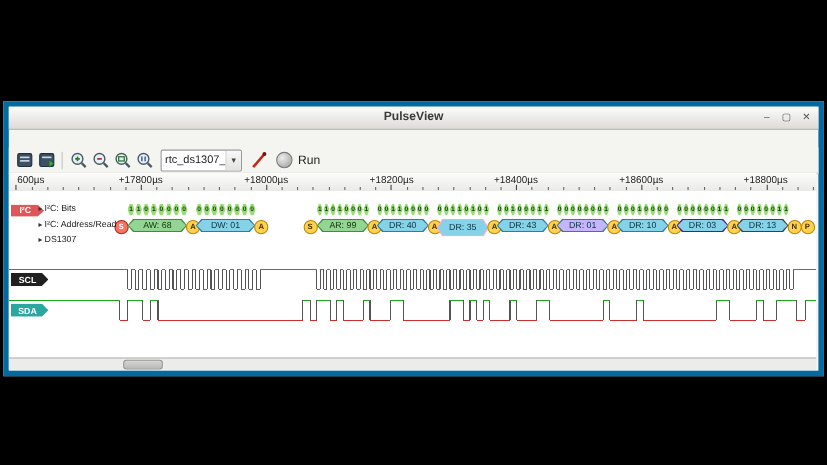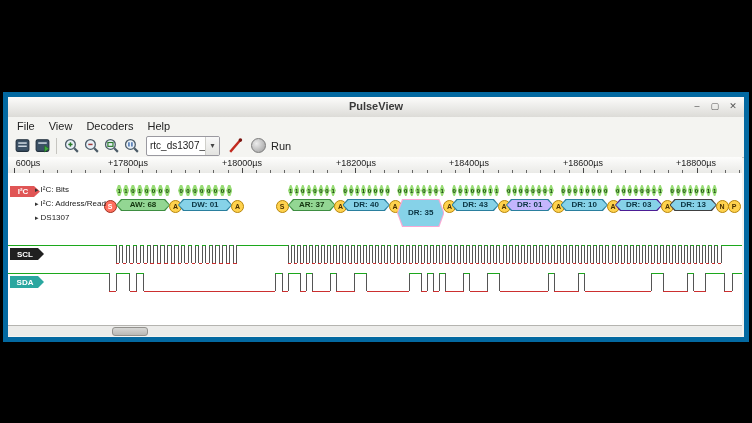--- a/index.html
+++ b/index.html
@@ -25,47 +25,41 @@
   .ruler{position:absolute;left:0;top:60px;width:734px;height:16px;background:linear-gradient(#fdfdfc,#eaeae7);border-bottom:1px solid #9a9a94;overflow:hidden;}
   .tick-label{position:absolute;top:1px;transform:translateX(-50%);font-size:9px;color:#222;white-space:nowrap;}
   .tick{position:absolute;bottom:0;width:1px;height:3px;background:#666;}
   .tick.major{height:5px;background:#444;}
   .traces{position:absolute;left:0;top:76px;width:734px;height:152px;background:#ffffff;overflow:hidden;}
   #wave-svg,#ann-layer{position:absolute;left:0;top:0;width:734px;height:152px;}
   .dec-label{position:absolute;font-size:8px;color:#1a1a1a;white-space:nowrap;display:flex;align-items:center;gap:2px;}
   .dec-arrow{font-size:7px;color:#333;}
   .chan-tag{position:absolute;color:#fff;font-size:8px;font-weight:bold;display:flex;align-items:center;justify-content:center;padding-right:4px;clip-path:polygon(0 0,calc(100% - 6px) 0,100% 50%,calc(100% - 6px) 100%,0 100%);}
   .ann-hex-outer{position:absolute;clip-path:polygon(5px 0,calc(100% - 5px) 0,100% 50%,calc(100% - 5px) 100%,5px 100%,0 50%);}
-  .ann-hex-inner{position:absolute;inset:1px;clip-path:polygon(5px 0,calc(100% - 5px) 0,100% 50%,calc(100% - 5px) 100%,5px 100%,0 50%);display:flex;align-items:center;justify-content:center;font-size:8px;font-weight:bold;line-height:1;white-space:nowrap;overflow:hidden;}
+  .ann-hex-inner{position:absolute;inset:1px;clip-path:polygon(5px 0,calc(100% - 5px) 0,100% 50%,calc(100% - 5px) 100%,5px 100%,0 50%);display:flex;align-items:center;justify-content:center;font-size:8px;font-weight:normal;line-height:1;white-space:nowrap;overflow:hidden;}
   .ann-circle{position:absolute;width:11px;height:11px;border-radius:50%;display:flex;align-items:center;justify-content:center;font-size:7px;font-weight:bold;line-height:1;color:#4a3000;}
   .bit-blob{position:absolute;clip-path:polygon(2px 0,calc(100% - 2px) 0,100% 50%,calc(100% - 2px) 100%,2px 100%,0 50%);display:flex;align-items:center;justify-content:center;font-size:6px;font-weight:bold;line-height:1;color:#16400f;}
   .hscroll{position:absolute;left:0;top:228px;width:734px;height:10px;background:#ececea;border-top:1px solid #b5b4b0;}
   .hscroll-handle{position:absolute;left:104px;top:1px;width:34px;height:7px;background:linear-gradient(#d6d6d4,#b9b9b6);border:1px solid #93928e;border-radius:3px;}
 </style>
 </head>
 <body>
 
 <div id="screen">
   <div id="window">
 
     <div class="titlebar">
       <span class="title">PulseView</span>
       <span class="winbtns">
         <span class="wb">–</span>
         <span class="wb">▢</span>
         <span class="wb">✕</span>
       </span>
     </div>
 
-    <div class="menubar">
-      <span class="menu-item">File</span>
-      <span class="menu-item">View</span>
-      <span class="menu-item">Decoders</span>
-      <span class="menu-item">Help</span>
-    </div>
 
     <div class="toolbar">
       <span class="tbtn">
         <span>
             <svg width="17" height="17" viewBox="0 0 16 16">
               <rect x="2" y="2.5" width="12" height="11" rx="1.5" fill="#3b5166" stroke="#22303d"></rect>
               <rect x="4" y="5" width="8" height="1.4" fill="#cfd9e2"></rect>
               <rect x="4" y="8" width="8" height="1.4" fill="#cfd9e2"></rect>
             </svg>
           </span>
@@ -228,21 +222,21 @@
           <div class="bit-blob" style="left: 176.9px; top: 12px; width: 6.2px; height: 11px; background: rgb(151, 220, 116);">0</div>
           <div class="bit-blob" style="left: 183.8px; top: 12px; width: 6.2px; height: 11px; background: rgb(151, 220, 116);">0</div>
           <div class="bit-blob" style="left: 190.7px; top: 12px; width: 6.2px; height: 11px; background: rgb(151, 220, 116);">0</div>
           <div class="bit-blob" style="left: 197.6px; top: 12px; width: 6.2px; height: 11px; background: rgb(151, 220, 116);">0</div>
           <div class="bit-blob" style="left: 204.4px; top: 12px; width: 6.2px; height: 11px; background: rgb(151, 220, 116);">0</div>
           <div class="bit-blob" style="left: 211.3px; top: 12px; width: 6.2px; height: 11px; background: rgb(151, 220, 116);">0</div>
           <div class="bit-blob" style="left: 218.2px; top: 12px; width: 6.2px; height: 11px; background: rgb(151, 220, 116);">0</div>
           <div class="ann-circle" style="left: 223.1px; top: 26.5px; background: rgb(255, 210, 77); border: 1px solid rgb(184, 134, 11); color: rgb(74, 48, 0);">A</div>
           <div class="ann-circle" style="left: 267.5px; top: 26.5px; background: rgb(255, 210, 77); border: 1px solid rgb(184, 134, 11); color: rgb(74, 48, 0);">S</div>
           <div class="ann-hex-outer" style="left: 280px; top: 26px; width: 47.4px; height: 12px; background: rgb(62, 142, 65);">
-            <div class="ann-hex-inner" style="background: rgb(147, 214, 147); color: rgb(20, 53, 15);">AR: 37</div>
+            <div class="ann-hex-inner" style="background: rgb(147, 214, 147); color: rgb(20, 53, 15);">AR: 99</div>
           </div>
           <div class="bit-blob" style="left: 280px; top: 12px; width: 5.4px; height: 11px; background: rgb(151, 220, 116);">1</div>
           <div class="bit-blob" style="left: 286.1px; top: 12px; width: 5.4px; height: 11px; background: rgb(151, 220, 116);">1</div>
           <div class="bit-blob" style="left: 292.1px; top: 12px; width: 5.4px; height: 11px; background: rgb(151, 220, 116);">0</div>
           <div class="bit-blob" style="left: 298.2px; top: 12px; width: 5.4px; height: 11px; background: rgb(151, 220, 116);">1</div>
           <div class="bit-blob" style="left: 304.2px; top: 12px; width: 5.4px; height: 11px; background: rgb(151, 220, 116);">0</div>
           <div class="bit-blob" style="left: 310.3px; top: 12px; width: 5.4px; height: 11px; background: rgb(151, 220, 116);">0</div>
           <div class="bit-blob" style="left: 316.3px; top: 12px; width: 5.4px; height: 11px; background: rgb(151, 220, 116);">0</div>
           <div class="bit-blob" style="left: 322.4px; top: 12px; width: 5.4px; height: 11px; background: rgb(151, 220, 116);">1</div>
           <div class="ann-circle" style="left: 326px; top: 26.5px; background: rgb(255, 210, 77); border: 1px solid rgb(184, 134, 11); color: rgb(74, 48, 0);">A</div>
@@ -251,21 +245,21 @@
           </div>
           <div class="bit-blob" style="left: 334.5px; top: 12px; width: 5.4px; height: 11px; background: rgb(151, 220, 116);">0</div>
           <div class="bit-blob" style="left: 340.6px; top: 12px; width: 5.4px; height: 11px; background: rgb(151, 220, 116);">0</div>
           <div class="bit-blob" style="left: 346.6px; top: 12px; width: 5.4px; height: 11px; background: rgb(151, 220, 116);">1</div>
           <div class="bit-blob" style="left: 352.7px; top: 12px; width: 5.4px; height: 11px; background: rgb(151, 220, 116);">1</div>
           <div class="bit-blob" style="left: 358.7px; top: 12px; width: 5.4px; height: 11px; background: rgb(151, 220, 116);">0</div>
           <div class="bit-blob" style="left: 364.8px; top: 12px; width: 5.4px; height: 11px; background: rgb(151, 220, 116);">0</div>
           <div class="bit-blob" style="left: 370.8px; top: 12px; width: 5.4px; height: 11px; background: rgb(151, 220, 116);">0</div>
           <div class="bit-blob" style="left: 376.9px; top: 12px; width: 5.4px; height: 11px; background: rgb(151, 220, 116);">0</div>
           <div class="ann-circle" style="left: 380.5px; top: 26.5px; background: rgb(255, 210, 77); border: 1px solid rgb(184, 134, 11); color: rgb(74, 48, 0);">A</div>
-          <div class="ann-hex-outer" style="left: 389px; top: 26px; width: 47.4px; height: 28px; background: #f9a8d4;">
+          <div class="ann-hex-outer" style="left: 389px; top: 26px; width: 47.4px; height: 16px; background: #f9a8d4;">
             <div class="ann-hex-inner" style="background: rgb(134, 210, 232); color: rgb(10, 52, 66);">DR: 35</div>
           </div>
           <div class="bit-blob" style="left: 389px; top: 12px; width: 5.4px; height: 11px; background: rgb(151, 220, 116);">0</div>
           <div class="bit-blob" style="left: 395.1px; top: 12px; width: 5.4px; height: 11px; background: rgb(151, 220, 116);">0</div>
           <div class="bit-blob" style="left: 401.1px; top: 12px; width: 5.4px; height: 11px; background: rgb(151, 220, 116);">1</div>
           <div class="bit-blob" style="left: 407.2px; top: 12px; width: 5.4px; height: 11px; background: rgb(151, 220, 116);">1</div>
           <div class="bit-blob" style="left: 413.2px; top: 12px; width: 5.4px; height: 11px; background: rgb(151, 220, 116);">0</div>
           <div class="bit-blob" style="left: 419.3px; top: 12px; width: 5.4px; height: 11px; background: rgb(151, 220, 116);">1</div>
           <div class="bit-blob" style="left: 425.3px; top: 12px; width: 5.4px; height: 11px; background: rgb(151, 220, 116);">0</div>
           <div class="bit-blob" style="left: 431.4px; top: 12px; width: 5.4px; height: 11px; background: rgb(151, 220, 116);">1</div>

